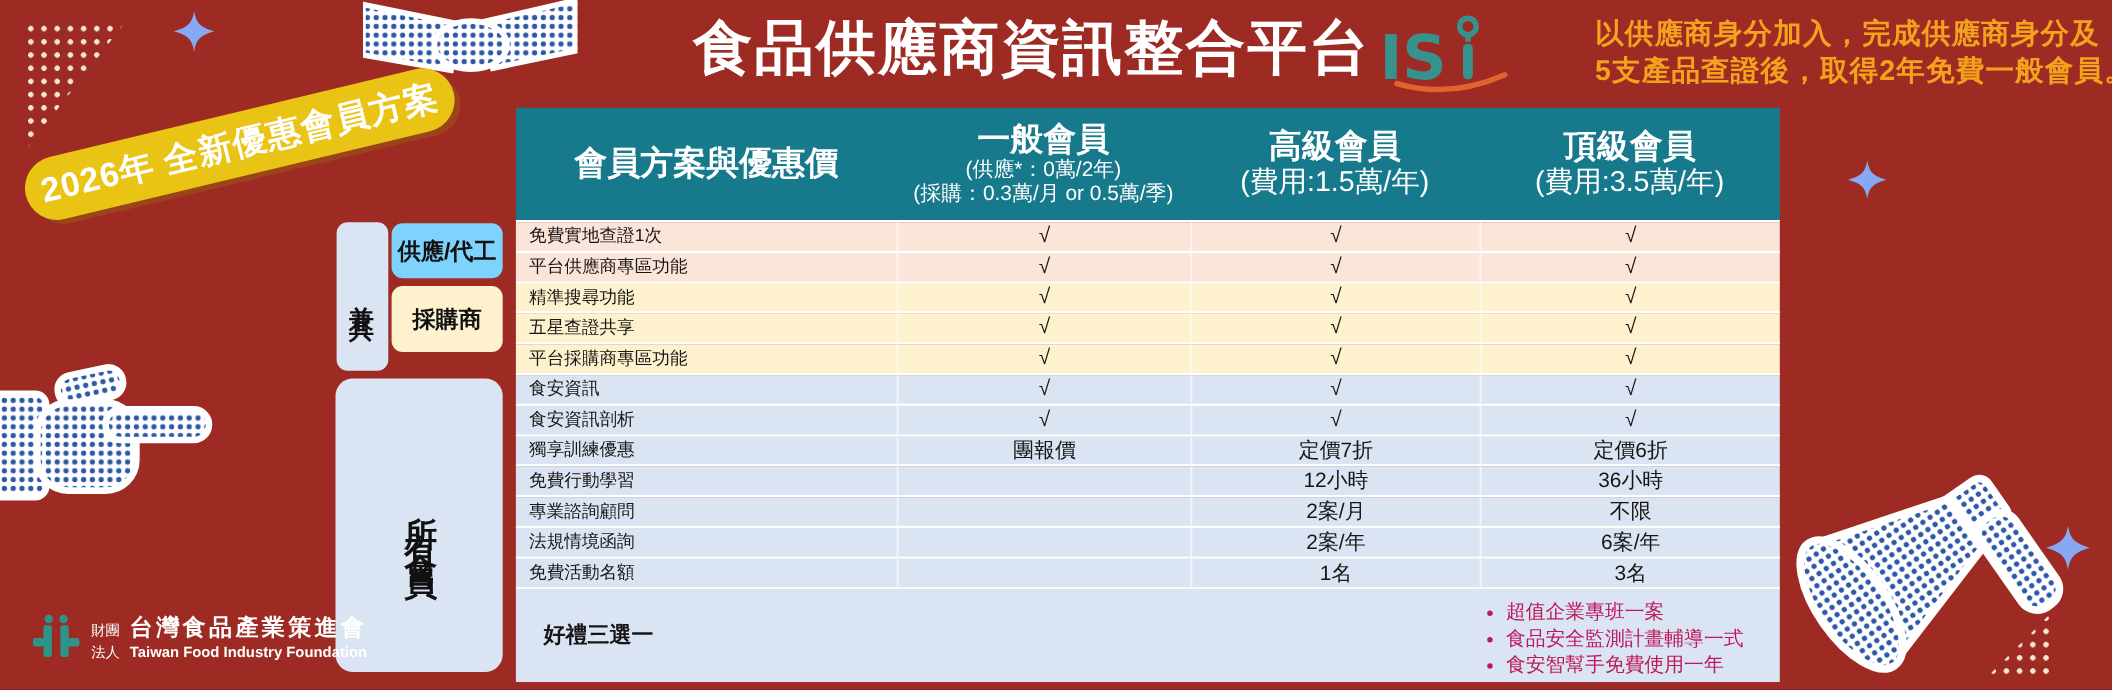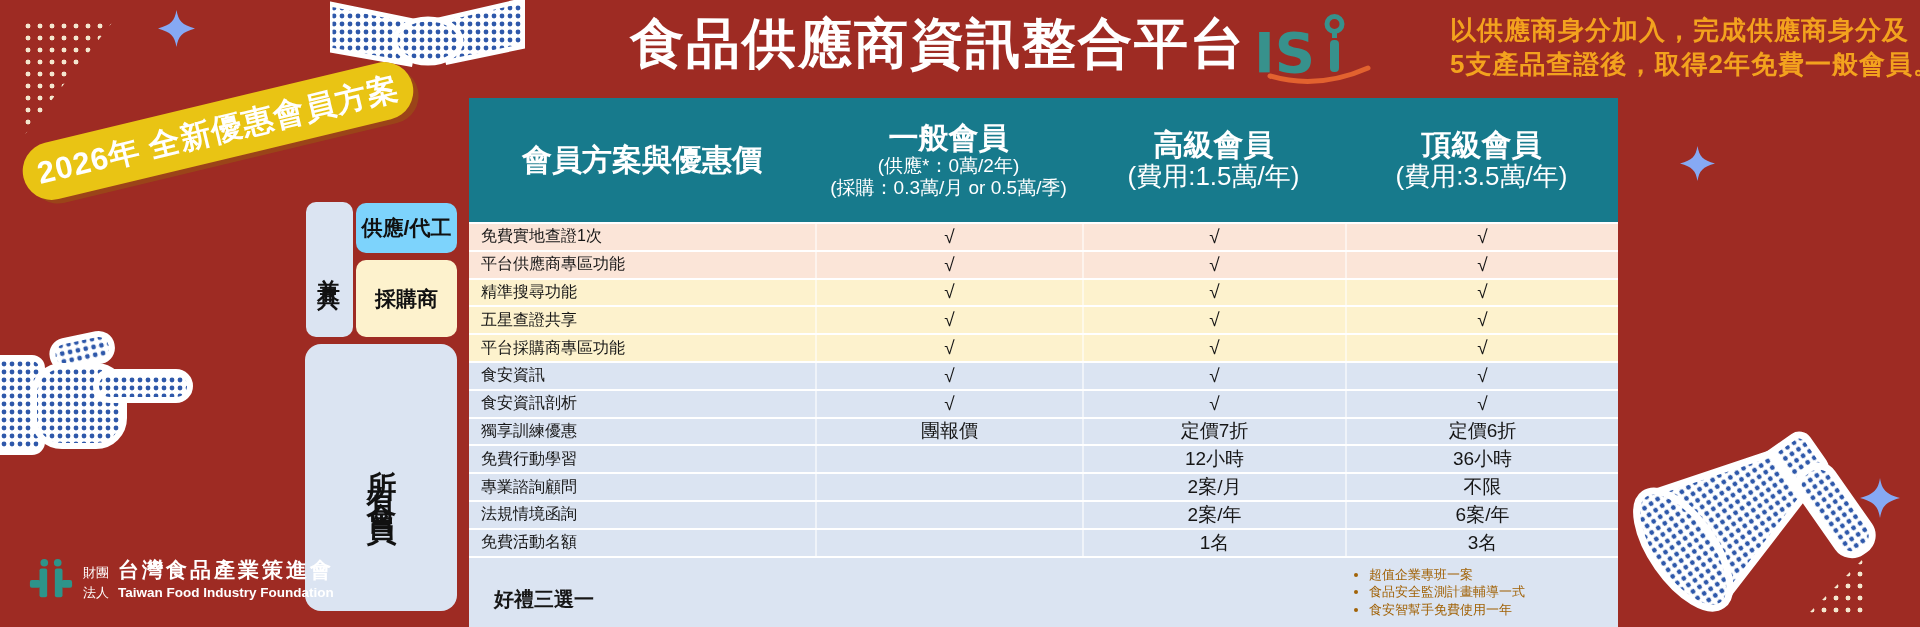--- a/index.html
+++ b/index.html
@@ -38,28 +38,28 @@
     transform:rotate(-13.5deg);display:flex;align-items:center;justify-content:center;
     box-shadow:5px 6px 0 -1px rgba(150,110,10,.38);
   }
   .ribbon span{color:#fff;font-size:31px;font-weight:700;letter-spacing:1px;white-space:nowrap;}
 
   
   .side-box{border-radius:10px;display:flex;align-items:center;justify-content:center;color:#111;}
   .box-both{left:306px;top:202px;width:47px;height:135px;background:#dbe4f2;}
   .box-both span{writing-mode:vertical-rl;font-size:23px;font-weight:600;letter-spacing:10px;}
   .box-supplier{left:356px;top:203px;width:101px;height:50px;background:#7dd3fc;font-size:21px;font-weight:600;}
-  .box-buyer{left:356px;top:260px;width:101px;height:77px;background:#fdf2cd;font-size:21px;font-weight:600;}
+  .box-buyer{left:356px;top:260px;width:101px;height:60px;background:#fdf2cd;font-size:21px;font-weight:600;}
   .box-all{left:305px;top:344px;width:152px;height:267px;background:#dbe4f2;border-radius:16px;}
   .box-all span{writing-mode:vertical-rl;font-size:30px;font-weight:600;letter-spacing:16px;}
 
   
   .pricing-table{left:469px;top:98px;width:1149px;height:522px;}
   .thead{
-    display:grid;grid-template-columns:346px 267px 263px 273px;height:124px;
+    display:grid;grid-template-columns:346px 267px 263px 273px;height:102px;
     background:#177a8c;color:#fff;text-align:center;
   }
   .thead .hcell{display:flex;flex-direction:column;align-items:center;justify-content:center;line-height:1.15;}
   .h-name{font-size:30px;font-weight:700;}
   .h-sub{font-size:19px;font-weight:400;}
   .h-sub2{font-size:26px;font-weight:400;text-align:center;}
   .tbody{border-top:2px solid #fff;}
   .trow{
     display:grid;grid-template-columns:346px 267px 263px 273px;height:27.8px;
     border-bottom:2px solid #fff;box-sizing:border-box;
@@ -68,21 +68,21 @@
   .tier-buyer{background:#fdf2cd;}
   .tier-all{background:#dbe4f2;}
   .cell{display:flex;align-items:center;color:#161616;overflow:hidden;}
   .cell.feature{font-size:16px;font-weight:400;padding-left:12px;}
   .cell.val{justify-content:center;font-size:19px;border-left:2px solid rgba(255,255,255,.55);}
   .gift-row{
     display:grid;grid-template-columns:346px 267px 263px 273px;height:84px;
     background:#dbe4f2;box-sizing:border-box;
   }
   .gift-row .feature{font-size:20px;font-weight:700;padding-left:25px;display:flex;align-items:center;color:#161616;}
-  .gift-bullets{margin:8px 0 0 0;padding-left:24px;font-size:13px;color:#a16207;line-height:1.35;font-family:Liberation Serif, serif;}
+  .gift-bullets{margin:8px 0 0 0;padding-left:24px;font-size:18px;color:#be185d;line-height:1.35;font-family:Liberation Serif, serif;}
   .gift-bullets li{margin:0;}
 
   
   .footer-logo{left:28px;top:556px;display:flex;align-items:center;gap:9px;color:#fff;}
   .footer-text .frow{display:flex;align-items:baseline;gap:9px;white-space:nowrap;}
   .org-type{font-size:13px;}
   .org-zh{font-size:21px;font-weight:700;letter-spacing:3px;}
   .org-en{font-size:13.5px;font-weight:700;}
 </style>
 </head>

